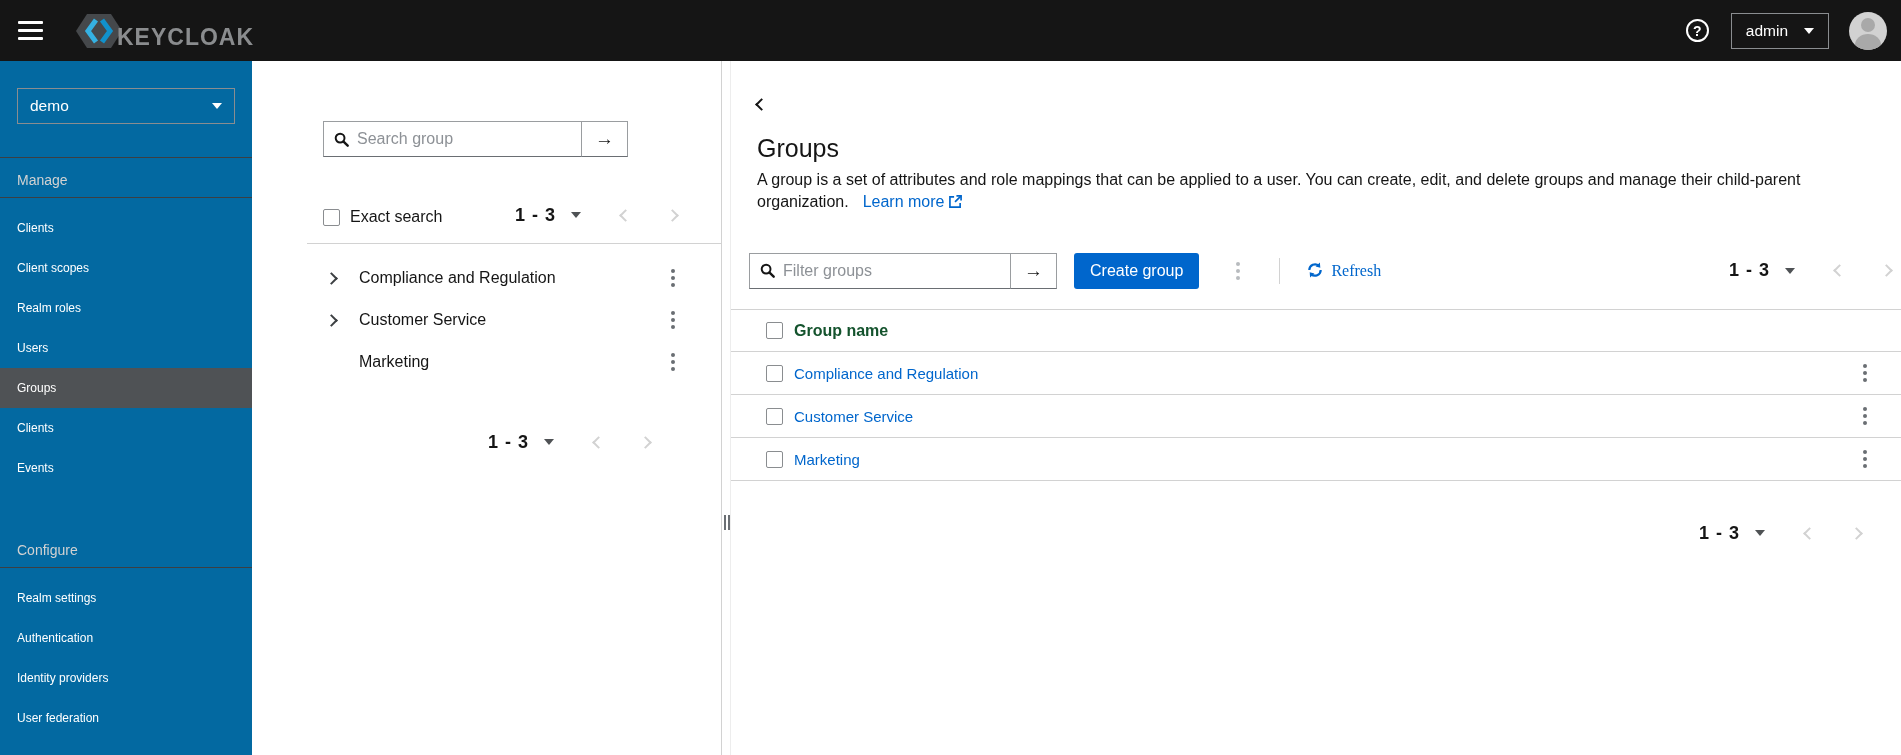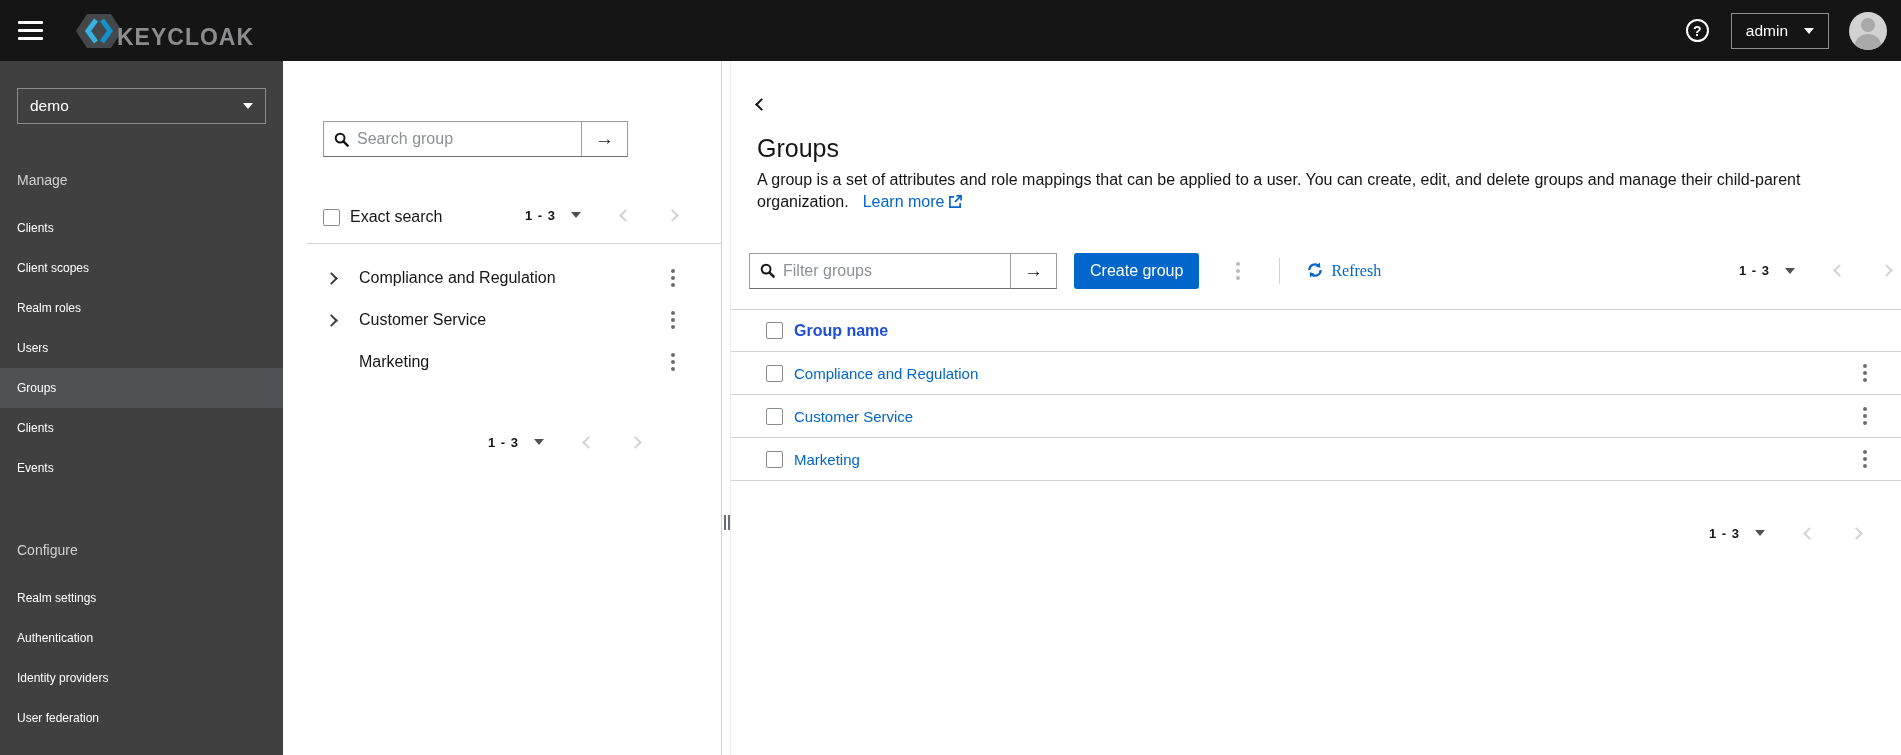--- a/index.html
+++ b/index.html
@@ -14,21 +14,21 @@
   .logo-text { font-size:23px; font-weight:bold; color:#8a8c8e; letter-spacing:1px; margin-left:-8px; }
   .topbar-right { margin-left:auto; display:flex; align-items:center; margin-right:14px; }
   .help-icon { width:23px; height:23px; border:2px solid #fff; border-radius:50%; color:#fff; font-size:14px; font-weight:bold; display:flex; align-items:center; justify-content:center; cursor:pointer; }
   .admin-select { margin-left:22px; border:1px solid #8a8d90; height:36px; padding:0 14px; display:flex; align-items:center; gap:16px; color:#fff; font-size:15.5px; cursor:pointer; }
   .caret-down { width:0; height:0; border-left:5px solid transparent; border-right:5px solid transparent; border-top:6px solid #fff; }
   .avatar { margin-left:20px; width:38px; height:38px; border-radius:50%; background:#d2d2d2; position:relative; overflow:hidden; cursor:pointer; }
   .avatar::before { content:""; position:absolute; left:50%; top:6px; transform:translateX(-50%); width:14px; height:14px; border-radius:50%; background:#a9a9a9; }
   .avatar::after { content:""; position:absolute; left:50%; top:22px; transform:translateX(-50%); width:26px; height:22px; border-radius:50% 50% 0 0; background:#a9a9a9; }
 
   
-  .sidebar { position:absolute; left:0; top:61px; width:283px; bottom:0; background:#404040; }
+  .sidebar { position:absolute; left:0; top:61px; width:252px; bottom:0; background:#0369a1; }
   .realm-wrap { padding:27px 17px 0; }
   .realm-select { height:36px; border:1px solid #8a8d90; display:flex; align-items:center; justify-content:space-between; padding:0 12px; color:#fff; font-size:15.5px; cursor:pointer; }
   .realm-divider { margin-top:33px; border-top:1px solid #3c3f42; }
   .nav-title { padding:14px 17px 9px; color:#d2d2d2; font-size:14px; }
   .nav-divider { border-top:1px solid #3c3f42; }
   .nav-list { list-style:none; margin-top:10px; }
   .nav-list li { height:40px; line-height:40px; padding-left:17px; color:#fff; font-size:12px; cursor:pointer; }
   .nav-list li.active { background:#4f5255; }
   .nav-gap { height:40px; }
 
@@ -38,21 +38,21 @@
   .text-input { height:36px; border:1px solid #9a9da0; border-bottom-color:#6a6e73; display:flex; align-items:center; padding:0 10px; background:#fff; }
   .text-input input { border:none; outline:none; font-size:16px; font-family:"Liberation Sans",sans-serif; width:100%; color:#000000; background:transparent; }
   .text-input input::placeholder { color:#8d9196; }
   .text-input svg { flex:0 0 auto; margin-right:8px; }
   .search-w1 { width:259px; }
   .arrow-btn { width:47px; height:36px; margin-left:-1px; border:1px solid #9a9da0; border-bottom-color:#6a6e73; background:#fff; display:flex; align-items:center; justify-content:center; font-size:19px; color:#151515; cursor:pointer; }
   .exact-row { position:absolute; left:40px; top:110px; display:flex; align-items:center; gap:10px; font-size:16px;margin-top:37px; }
   .checkbox { width:17px; height:17px; border:1.5px solid #8a8d90; border-radius:2px; background:#fff; cursor:pointer; flex:0 0 auto; }
 
   .pag { display:flex; align-items:center; height:26px; }
-  .pag .range { font-weight:bold; font-size:13px; letter-spacing:1px; }
+  .pag .range { font-weight:bold; font-size:18px; letter-spacing:1px; }
   .pag .pag-caret { margin-left:15px; border-top-color:#4f5255; cursor:pointer; }
   .chev { display:inline-block; width:9px; height:9px; }
   .chev.left  { border-left:2px solid #d2d2d2; border-bottom:2px solid #d2d2d2; transform:rotate(45deg); }
   .chev.right { border-right:2px solid #d2d2d2; border-bottom:2px solid #d2d2d2; transform:rotate(-45deg); }
   .pag .chev.left { margin-left:40px; }
   .pag .chev.right { margin-left:38px; }
 
   .tree-pag-top { position:absolute; top:141px; right:44px; }
   .tree-divider { position:absolute; top:182px; left:24px; right:0; border-top:1px solid #d2d2d2; }
   .tree-rows { position:absolute; top:196px; left:0; right:0; }
@@ -85,21 +85,21 @@
   .filter-w1 { width:262px; }
   .btn-primary { margin-left:17px; height:36px; padding:0 16px; background:#0066cc; border:none; border-radius:3px; color:#fff; font-size:16px; font-family:"Liberation Sans",sans-serif; cursor:pointer; }
   .toolbar .kebab { margin-left:33px; }
   .t-sep { margin-left:35px; width:1px; height:26px; background:#d2d2d2; }
   .refresh { margin-left:27px; display:flex; align-items:flex-start; gap:8px; color:#0066cc; font-size:16px; cursor:pointer; background:none; border:none; font-family:Liberation Serif, serif; }
   .toolbar-pag { margin-left:auto; margin-right:10px; }
 
   .grp-table { position:absolute; left:0; right:0; top:248px; }
   .t-row { height:43px; display:flex; align-items:center; border-bottom:1px solid #d2d2d2; padding-left:35px; position:relative; }
   .t-head { border-top:1px solid #d2d2d2; }
-  .t-head .col-name { font-weight:bold; font-size:16px; color:#1d4ed8; }
+  .t-head .col-name { font-weight:bold; font-size:16px; color:#14532d; }
   .t-row .checkbox { margin-right:11px; }
   .row-link { font-size:15px; color:#0066cc; text-decoration:none; cursor:pointer; }
   .t-row .kebab { position:absolute; right:30px; }
   .main-pag-bottom { position:absolute; top:459px; right:40px; }
 </style>
 </head>
 <body>
 
 <header class="topbar">
   <div class="hamburger">

